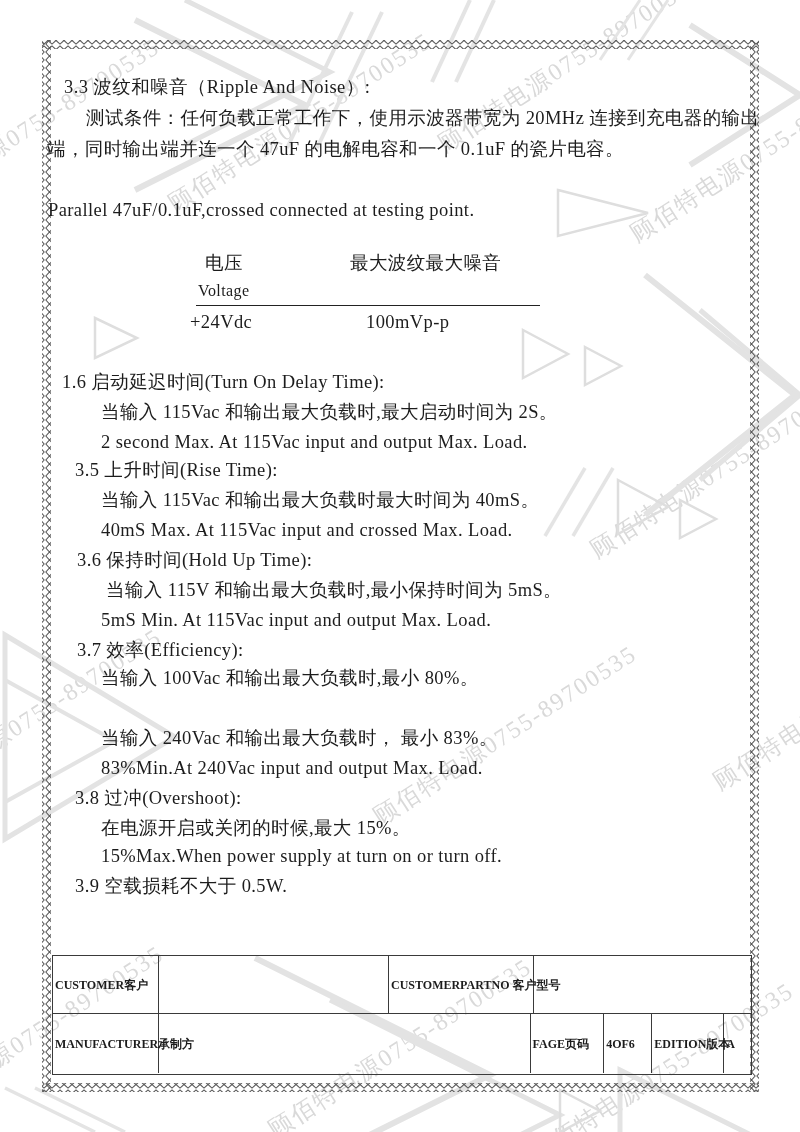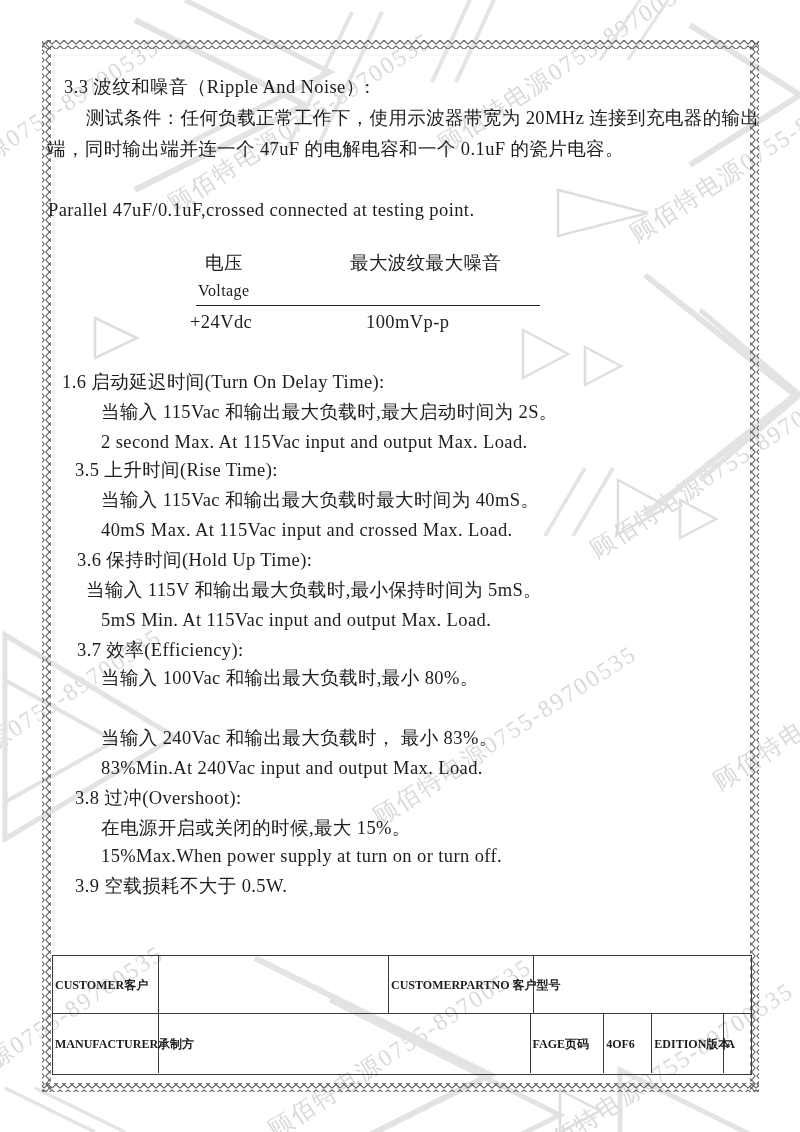--- a/index.html
+++ b/index.html
@@ -112,21 +112,21 @@
 
     <div class="ln" style="left:62px;top:371px">1.6 启动延迟时间(Turn On Delay Time):</div>
     <div class="ln" style="left:101px;top:401px">当输入 115Vac 和输出最大负载时,最大启动时间为 2S。</div>
     <div class="ln" style="left:101px;top:431px">2 second Max. At 115Vac input and output Max. Load.</div>
 
     <div class="ln" style="left:75px;top:459px">3.5 上升时间(Rise Time):</div>
     <div class="ln" style="left:101px;top:489px">当输入 115Vac 和输出最大负载时最大时间为 40mS。</div>
     <div class="ln" style="left:101px;top:519px">40mS Max. At 115Vac input and crossed Max. Load.</div>
 
     <div class="ln" style="left:77px;top:549px">3.6 保持时间(Hold Up Time):</div>
-    <div class="ln" style="left:86px;top:579px">当输入 115V 和输出最大负载时,最小保持时间为 5mS。</div>
+    <div class="ln" style="left:106px;top:579px">当输入 115V 和输出最大负载时,最小保持时间为 5mS。</div>
     <div class="ln" style="left:101px;top:609px">5mS Min. At 115Vac input and output Max. Load.</div>
 
     <div class="ln" style="left:77px;top:639px">3.7 效率(Efficiency):</div>
     <div class="ln" style="left:101px;top:667px">当输入 100Vac 和输出最大负载时,最小 80%。</div>
     <div class="ln" style="left:101px;top:727px">当输入 240Vac 和输出最大负载时， 最小 83%。</div>
     <div class="ln" style="left:101px;top:757px">83%Min.At 240Vac input and output Max. Load.</div>
 
     <div class="ln" style="left:75px;top:787px">3.8 过冲(Overshoot):</div>
     <div class="ln" style="left:101px;top:817px">在电源开启或关闭的时候,最大 15%。</div>
     <div class="ln" style="left:101px;top:845px">15%Max.When power supply at turn on or turn off.</div>

